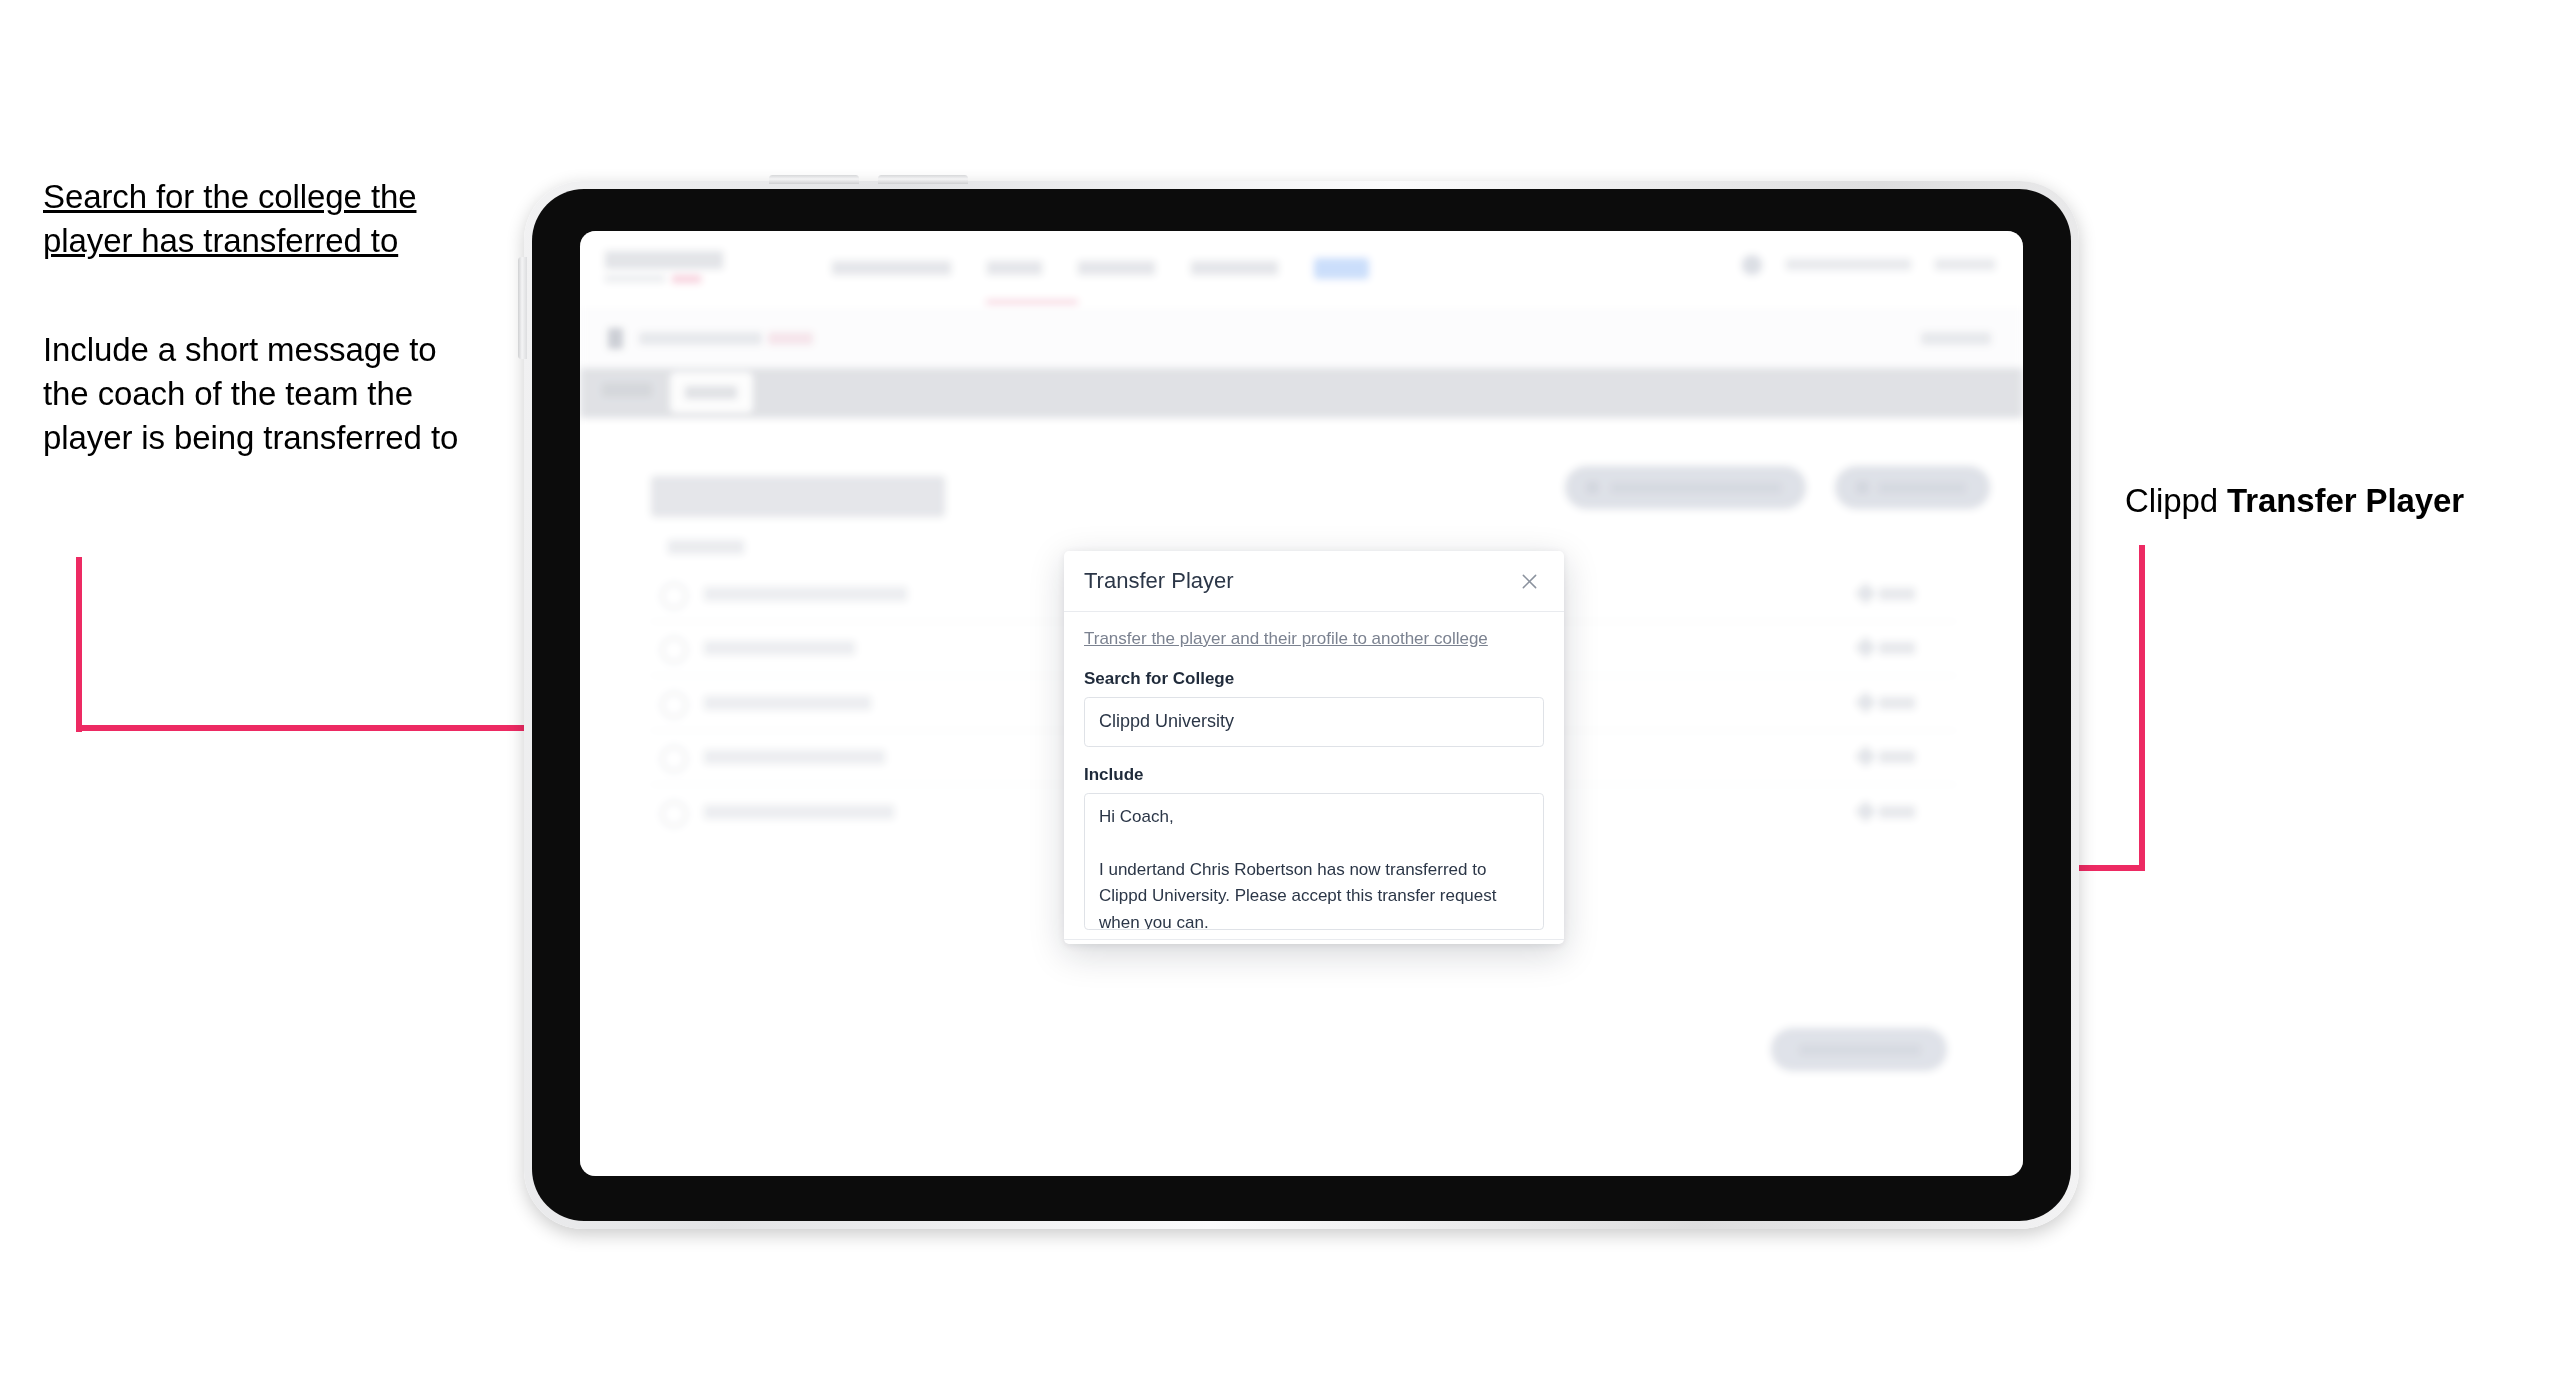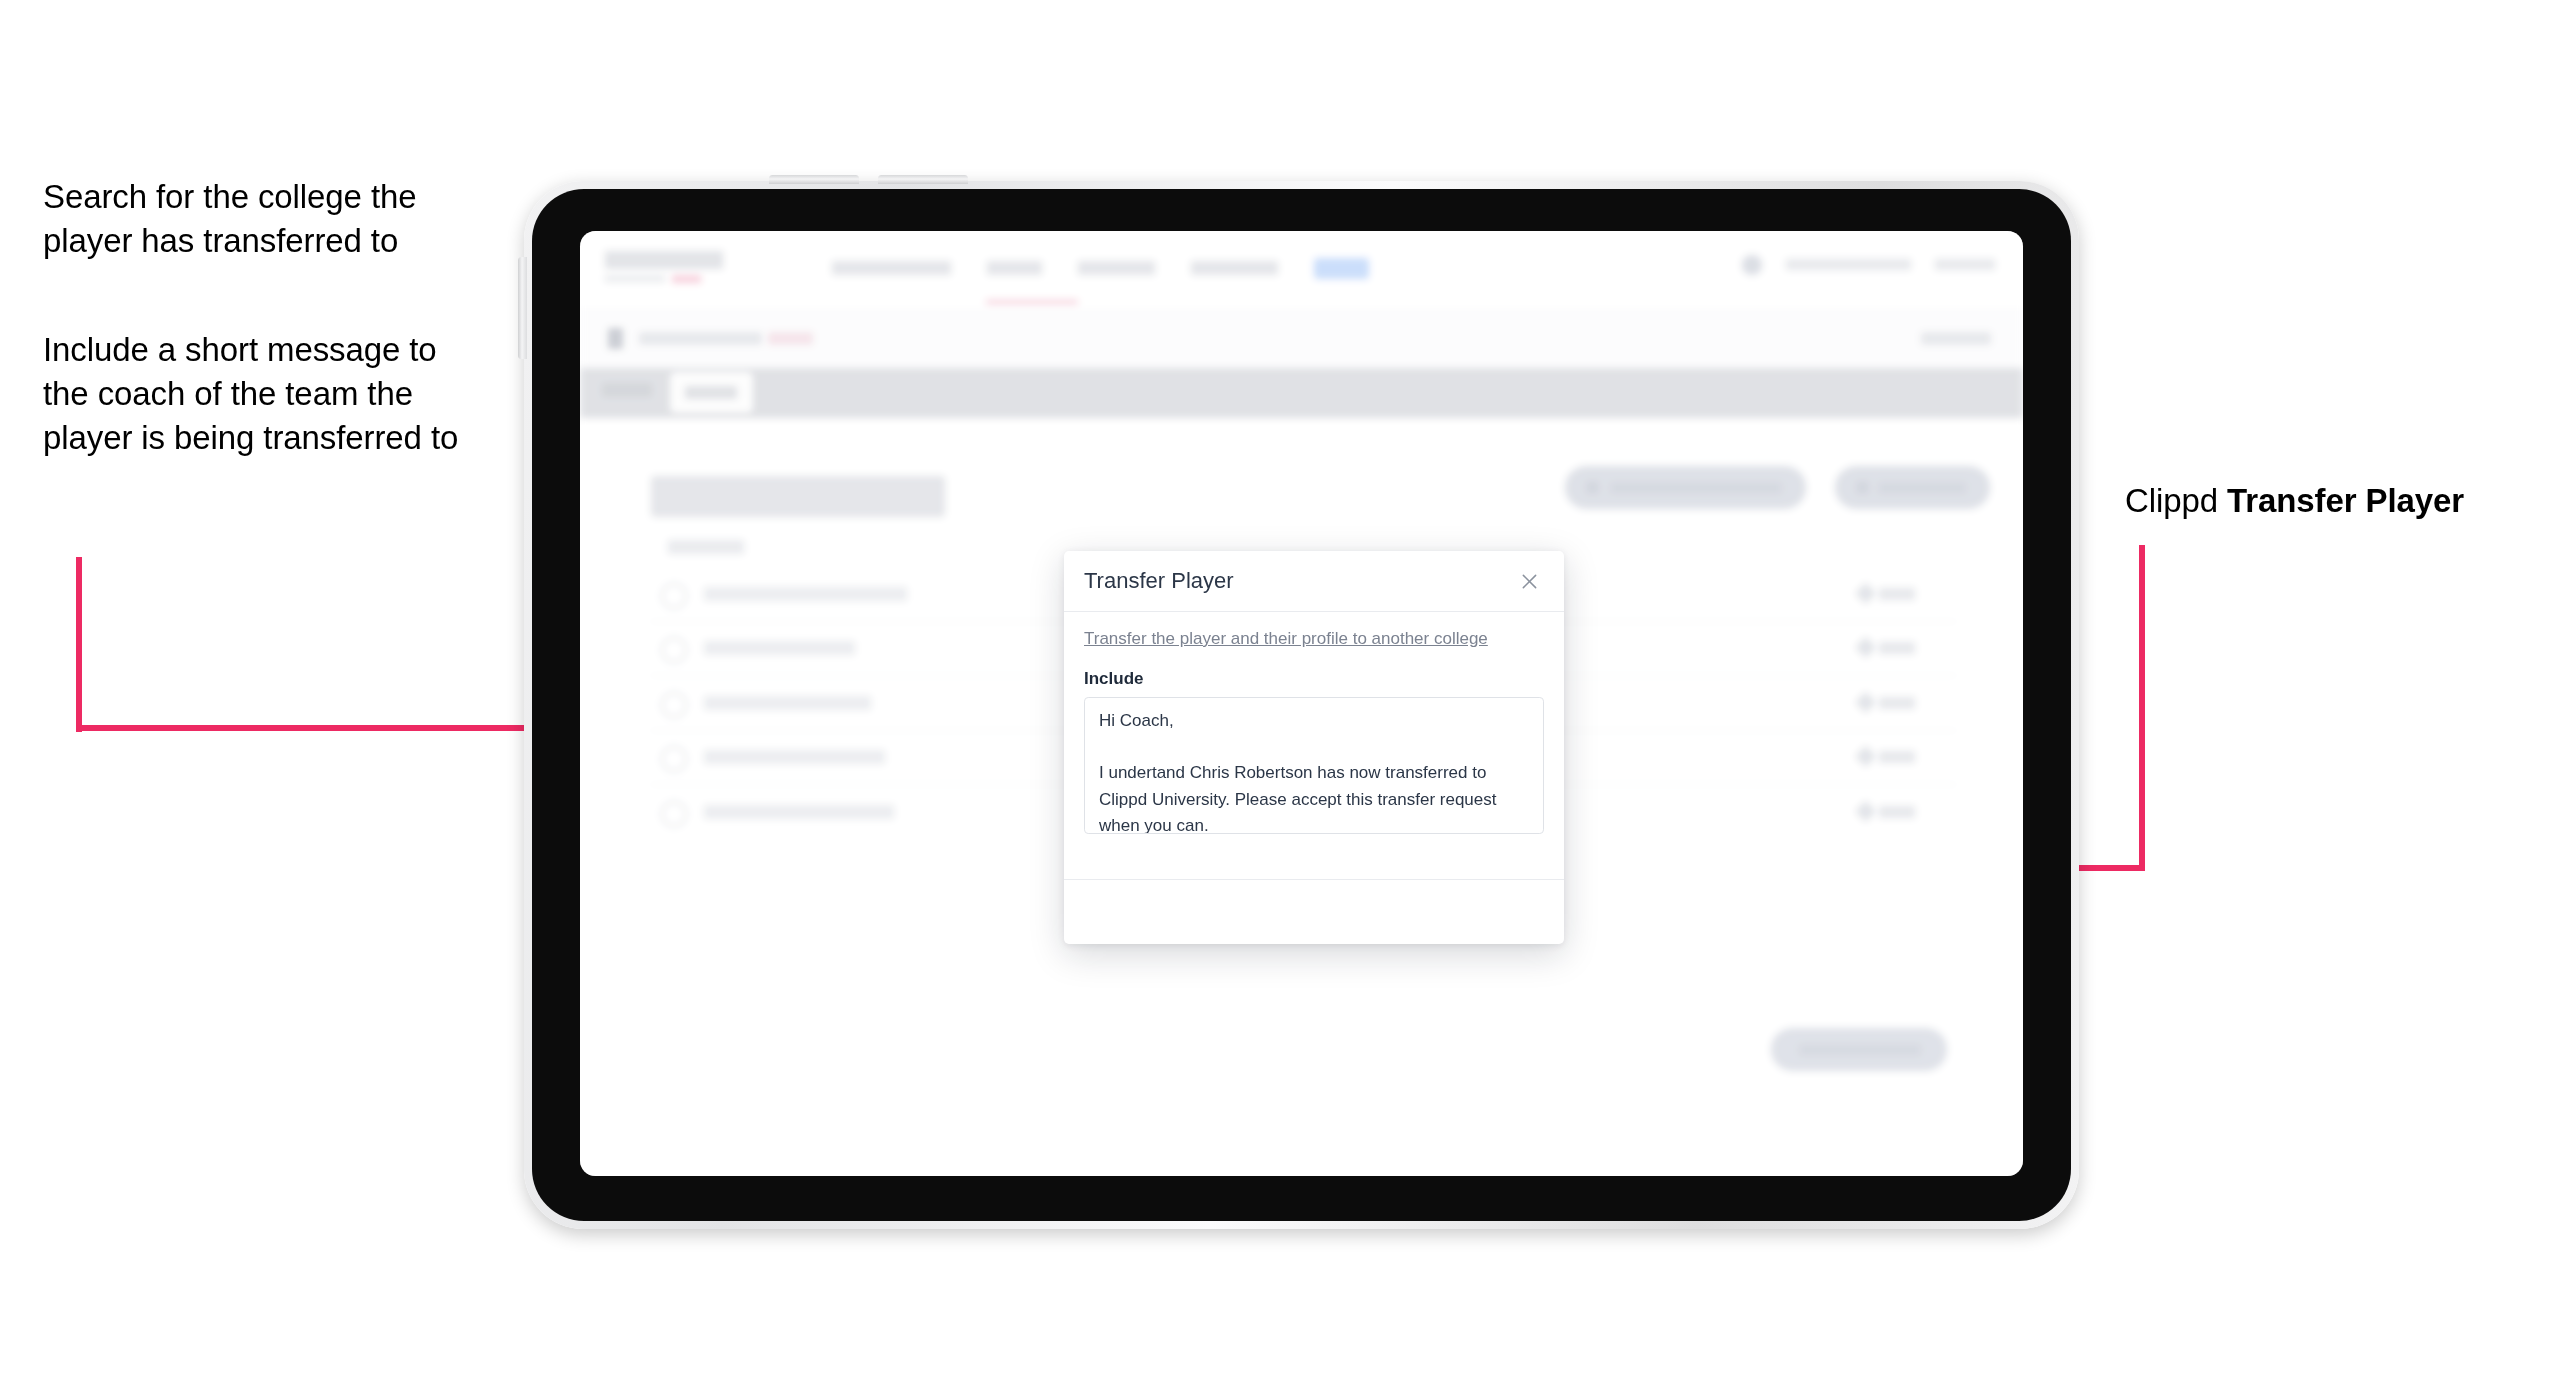--- a/index.html
+++ b/index.html
@@ -4,21 +4,21 @@
 <style>
   html,body{margin:0;padding:0;background:#ffffff;}
   body{
     width:2576px;height:1386px;position:relative;overflow:hidden;
     font-family:"Liberation Sans","DejaVu Sans",sans-serif;
     -webkit-font-smoothing:antialiased;
   }
 
   
   .anno{position:absolute;color:#000;font-size:33px;line-height:1.33;font-weight:400;letter-spacing:-0.1px;}
-  #anno-left-1{left:43px;top:175px;width:448px;}
+  #anno-left-1{left:43px;top:175px;width:448px;text-decoration:underline;}
   #anno-left-2{left:43px;top:328px;width:448px;}
   #anno-right{left:2125px;top:479px;width:434px;font-size:33px;}
   #anno-right b{font-weight:700;}
 
   
   .conn{position:absolute;background:#ED2A63;}
   #conn-left-v{left:76px;top:557px;width:6.3px;height:175px;}
   #conn-left-h{left:76px;top:725px;height:6.3px;width:955px;}
   #conn-left-head{position:absolute;left:1011px;top:706px;width:0;height:0;
       border-top:14.7px solid transparent;border-bottom:14.7px solid transparent;border-left:24px solid #ED2A63;}
@@ -232,20 +232,24 @@
           <svg width="21" height="21" viewBox="0 0 24 24" fill="none" stroke="currentColor" stroke-width="1.7" stroke-linecap="round">
             <line x1="5" y1="5" x2="19" y2="19"></line>
             <line x1="19" y1="5" x2="5" y2="19"></line>
           </svg>
         </div>
       </div>
 
       <div id="modal-body">
         <p id="modal-desc">Transfer the player and their profile to another college</p>
 
+        <div>
+          <div class="field-label">Search for College</div>
+          <input id="college-input" type="text" value="Clippd University" style="">
+        </div>
 
         <div id="message-block">
           <div class="field-label">Include</div>
           <textarea id="message-area" style="">Hi Coach,
 
 I undertand Chris Robertson has now transferred to Clippd University. Please accept this transfer request when you can.</textarea>
         </div>
       </div>
 
       <div id="modal-foot">

